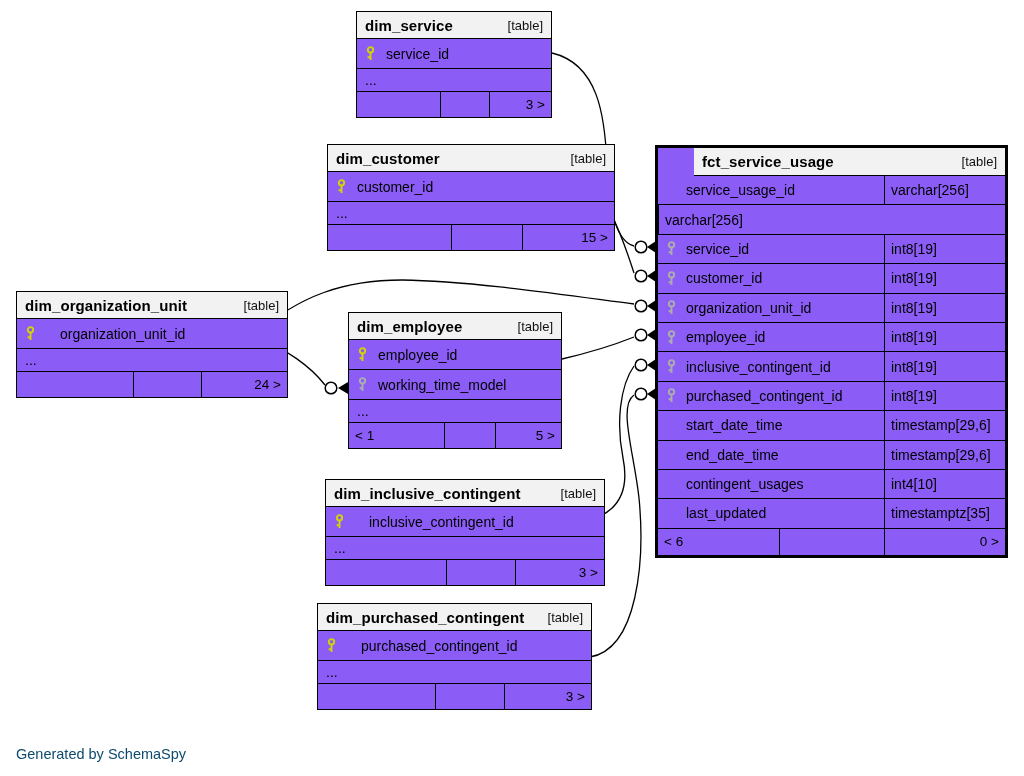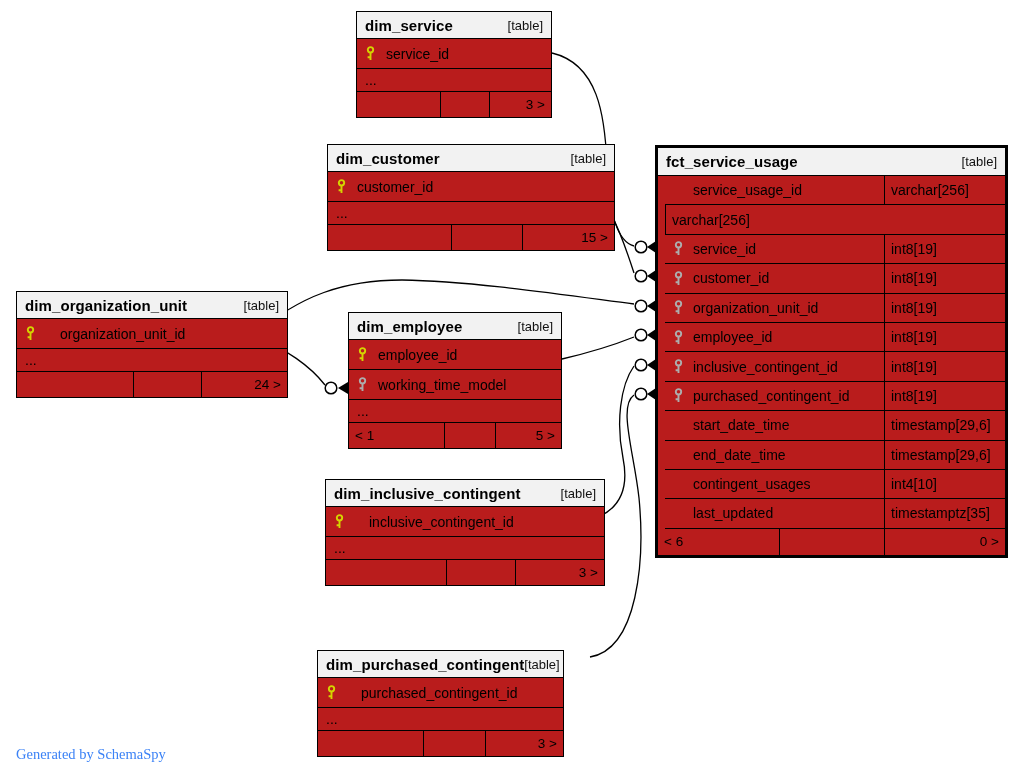--- a/index.html
+++ b/index.html
@@ -1,39 +1,39 @@
 <!DOCTYPE html>
 <html><head>
 <meta charset="utf-8">
 <style>
   html,body{margin:0;padding:0;background:#fff;}
   body{width:1024px;height:776px;position:relative;font-family:"Liberation Sans",sans-serif;color:#000;overflow:hidden;}
   svg.wires{position:absolute;left:0;top:0;z-index:0;}
-  .tbl{position:absolute;z-index:1;background:#b91c1c;border:1.6px solid #000;box-sizing:border-box;}
+  .tbl{position:absolute;z-index:1;background:#8b5cf6;border:1.6px solid #000;box-sizing:border-box;}
   .tbl.focus{border-width:3px;}
   .tbl-h{display:flex;justify-content:space-between;align-items:center;background:#f2f2f2;border-bottom:1.3px solid #000;padding:0 8px;height:27px;box-sizing:border-box;}
-  .tbl.focus .tbl-h{height:28px;}
+  .tbl.focus .tbl-h{height:28px;margin-left:36px;}
   .tname{font-weight:bold;font-size:15px;letter-spacing:.1px;}
   .ttag{font-size:13px;color:#111;}
   .trow{display:flex;align-items:center;border-bottom:1.3px solid #000;height:30px;padding:0 8px;font-size:14px;gap:10px;box-sizing:border-box;}
   .trow.ell{height:23px;gap:0;}
   .key{width:11px;height:15px;display:inline-flex;flex:0 0 11px;}
   .key svg{width:11px;height:15px;}
   .pk{color:#d4d400;}
   .fk{color:#adadad;}
   .tfoot{display:grid;grid-template-columns:43% 25% 32%;height:25px;font-size:13.5px;box-sizing:border-box;}
   .fcell{display:flex;align-items:center;padding:0 6px;box-sizing:border-box;overflow:hidden;}
   .fcell + .fcell{border-left:1.3px solid #000;}
   .fcell.r{justify-content:flex-end;}
   
-  .frow{display:flex;height:29.4px;border-bottom:1.3px solid #000;font-size:14px;box-sizing:border-box;margin-left:7px;}
+  .frow{display:flex;height:29.4px;border-bottom:1.3px solid #000;font-size:14px;box-sizing:border-box;}
   .frow .cnamewrap{flex:1;display:flex;align-items:center;gap:9px;padding:0 8px;min-width:0;}
   .frow .ctype{width:121px;flex:0 0 121px;border-left:1.3px solid #000;display:flex;align-items:center;padding:0 6px;box-sizing:border-box;}
   .tbl.focus .tfoot{grid-template-columns:35% 30% 35%;height:26px;}
-  .gen-note{position:absolute;left:16px;top:746px;font-size:14.5px;color:#3b82f6;z-index:1;font-family:Liberation Serif, serif;}
+  .gen-note{position:absolute;left:16px;top:746px;font-size:14.5px;color:#0c4a6e;z-index:1;}
 </style>
 </head>
 <body>
 
 <svg class="wires" width="1024" height="776" viewBox="0 0 1024 776">
   <g fill="none" stroke="#000" stroke-width="1.3">
     <path d="M552,53 C598,64 605,115 607,165 C609,220 619,242 634,246"></path>
     <path d="M582,188 C608,195 621,233 634,273"></path>
     <path d="M254,335 C300,295 345,280 402,280 C472,281 565,295 634,304"></path>
     <path d="M254,337 C286,348 311,367 325,385"></path>
@@ -181,21 +181,21 @@
   <div class="trow ell">
       <span>...</span>
     </div>
   <div class="tfoot">
     <span class="fcell l"></span>
     <span class="fcell m"></span>
     <span class="fcell r">3 &gt;</span>
   </div>
 </div>
 
-<div class="tbl" style="left:317px;top:650px;width:247px">
+<div class="tbl" style="left:317px;top:603px;width:275px">
   <div class="tbl-h">
     <span class="tname">dim_purchased_contingent</span>
     <span class="ttag">[table]</span>
   </div>
   <div class="trow">
     <span class="key pk">
         <svg viewBox="0 0 11 15">
           <circle cx="5.5" cy="3.8" r="2.7" fill="none" stroke="currentColor" stroke-width="1.9"></circle>
           <path d="M5.5 6.5 L5.5 14 M5.5 11.3 L2.6 11.3" stroke="currentColor" stroke-width="1.9" fill="none"></path>
         </svg>

